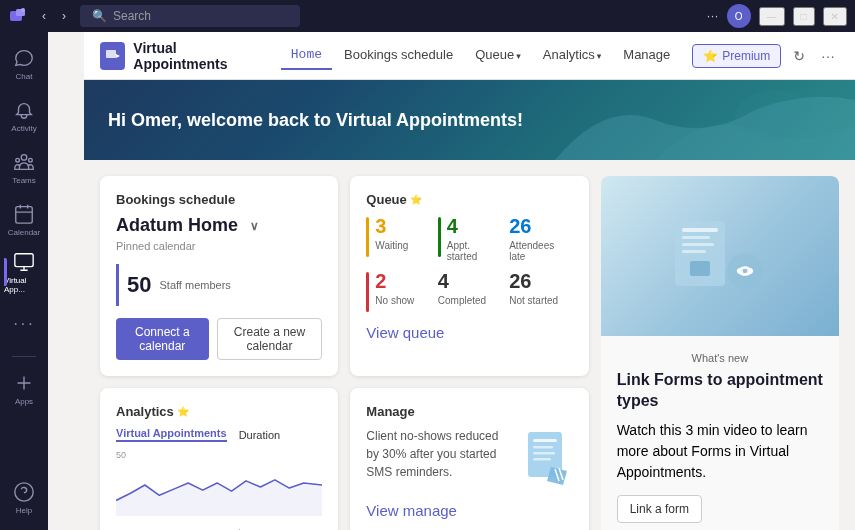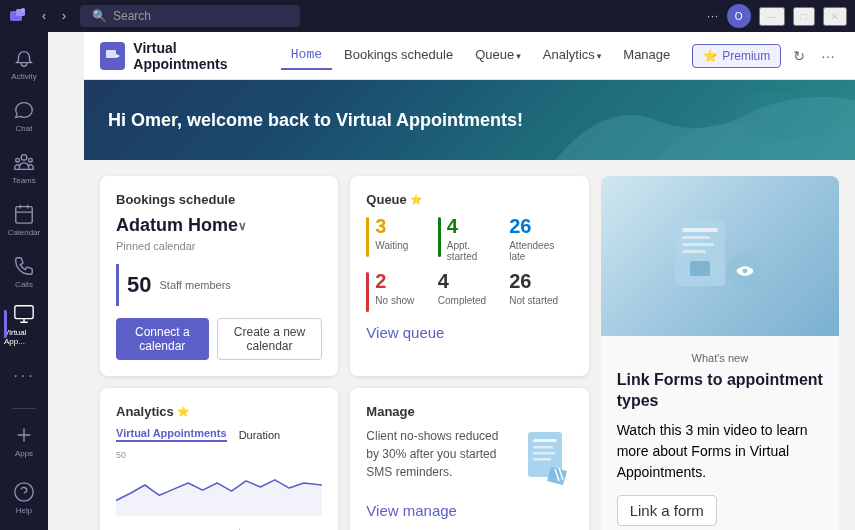--- a/index.html
+++ b/index.html
@@ -195,21 +195,21 @@
     }
 
     
     .bookings-card { grid-column: 1; grid-row: 1; }
     .calendar-name {
       font-size: 18px;
       font-weight: 600;
       color: #1a1a2e;
       display: flex;
       align-items: center;
-      gap: 0;
+      gap: 12px;
       margin-bottom: 4px;
     }
     .calendar-sub { font-size: 11px; color: #888; margin-bottom: 12px; }
     .staff-count {
       display: flex;
       align-items: center;
       gap: 8px;
       padding: 8px 0;
       border-left: 3px solid #5b5fc7;
       padding-left: 8px;
@@ -297,21 +297,21 @@
     }
     .promo-body { padding: 16px; flex: 1; }
     .promo-label { font-size: 11px; color: #666; margin-bottom: 6px; text-align: center; }
     .promo-title { font-size: 16px; font-weight: 700; color: #1a1a2e; margin-bottom: 8px; line-height: 1.3; }
     .promo-desc { font-size: 14px; color: #000000; margin-bottom: 12px; line-height: 1.5; }
     .promo-btn {
       border: 1px solid #ccc;
       background: #fff;
       padding: 6px 12px;
       border-radius: 4px;
-      font-size: 15px;
+      font-size: 12px;
       cursor: pointer;
       color: #333;
     }
 
     
     .chart-svg { width: 100%; height: 70px; }
 
     
     .teams-logo {
       width: 20px;
@@ -364,53 +364,47 @@
     <button class="window-btn close">✕</button>
   </div>
 </div>
 
 <div class="main-wrapper">
 
   <div class="sidebar-nav">
 
     <div class="nav-icon-item">
       <svg viewBox="0 0 24 24" fill="none" stroke="currentColor" stroke-width="1.5">
+          <path d="M8 12h.01M12 12h.01M16 12h.01M21 12c0 4.418-4.03 8-9 8a9.863 9.863 0 01-4.255-.949L3 20l1.395-3.72C3.512 15.042 3 13.574 3 12c0-4.418 4.03-8 9-8s9 3.582 9 8z"></path>
+        </svg>
+      <span class="sidebar-item-label">Chat</span>
+    </div>
+
+    <div class="nav-icon-item">
+      <svg viewBox="0 0 24 24" fill="none" stroke="currentColor" stroke-width="1.5">
           <path d="M15 17h5l-1.405-1.405A2.032 2.032 0 0118 14.158V11a6 6 0 10-12 0v3.159c0 .538-.214 1.055-.595 1.436L4 17h5m6 0v1a3 3 0 11-6 0v-1m6 0H9"></path>
         </svg>
       <span class="sidebar-item-label">Activity</span>
-    </div>
-
-    <div class="nav-icon-item">
-      <svg viewBox="0 0 24 24" fill="none" stroke="currentColor" stroke-width="1.5">
-          <path d="M8 12h.01M12 12h.01M16 12h.01M21 12c0 4.418-4.03 8-9 8a9.863 9.863 0 01-4.255-.949L3 20l1.395-3.72C3.512 15.042 3 13.574 3 12c0-4.418 4.03-8 9-8s9 3.582 9 8z"></path>
-        </svg>
-      <span class="sidebar-item-label">Chat</span>
     </div>
 
     <div class="nav-icon-item">
       <svg viewBox="0 0 24 24" fill="none" stroke="currentColor" stroke-width="1.5">
           <path d="M17 20h5v-2a3 3 0 00-5.356-1.857M17 20H7m10 0v-2c0-.656-.126-1.283-.356-1.857M7 20H2v-2a3 3 0 015.356-1.857M7 20v-2c0-.656.126-1.283.356-1.857m0 0a5.002 5.002 0 019.288 0M15 7a3 3 0 11-6 0 3 3 0 016 0zm6 3a2 2 0 11-4 0 2 2 0 014 0zM7 10a2 2 0 11-4 0 2 2 0 014 0z"></path>
         </svg>
       <span class="sidebar-item-label">Teams</span>
     </div>
 
     <div class="nav-icon-item">
       <svg viewBox="0 0 24 24" fill="none" stroke="currentColor" stroke-width="1.5">
           <rect x="3" y="4" width="18" height="18" rx="2"></rect>
           <path d="M16 2v4M8 2v4M3 10h18"></path>
         </svg>
       <span class="sidebar-item-label">Calendar</span>
     </div>
 
-    <div class="nav-icon-item">
-      <svg viewBox="0 0 24 24" fill="none" stroke="currentColor" stroke-width="1.5">
-          <path d="M3 5a2 2 0 012-2h3.28a1 1 0 01.948.684l1.498 4.493a1 1 0 01-.502 1.21l-2.257 1.13a11.042 11.042 0 005.516 5.516l1.13-2.257a1 1 0 011.21-.502l4.493 1.498a1 1 0 01.684.949V19a2 2 0 01-2 2h-1C9.716 21 3 14.284 3 6V5z"></path>
-        </svg>
-      <span class="sidebar-item-label">Calls</span>
-    </div>
 
     <div class="nav-icon-item active">
       <svg viewBox="0 0 24 24" fill="none" stroke="currentColor" stroke-width="1.5">
           <rect x="2" y="3" width="20" height="14" rx="2"></rect>
           <path d="M8 21h8M12 17v4"></path>
         </svg>
       <span class="sidebar-item-label">Virtual App...</span>
     </div>
 
     <div class="nav-icon-item">

